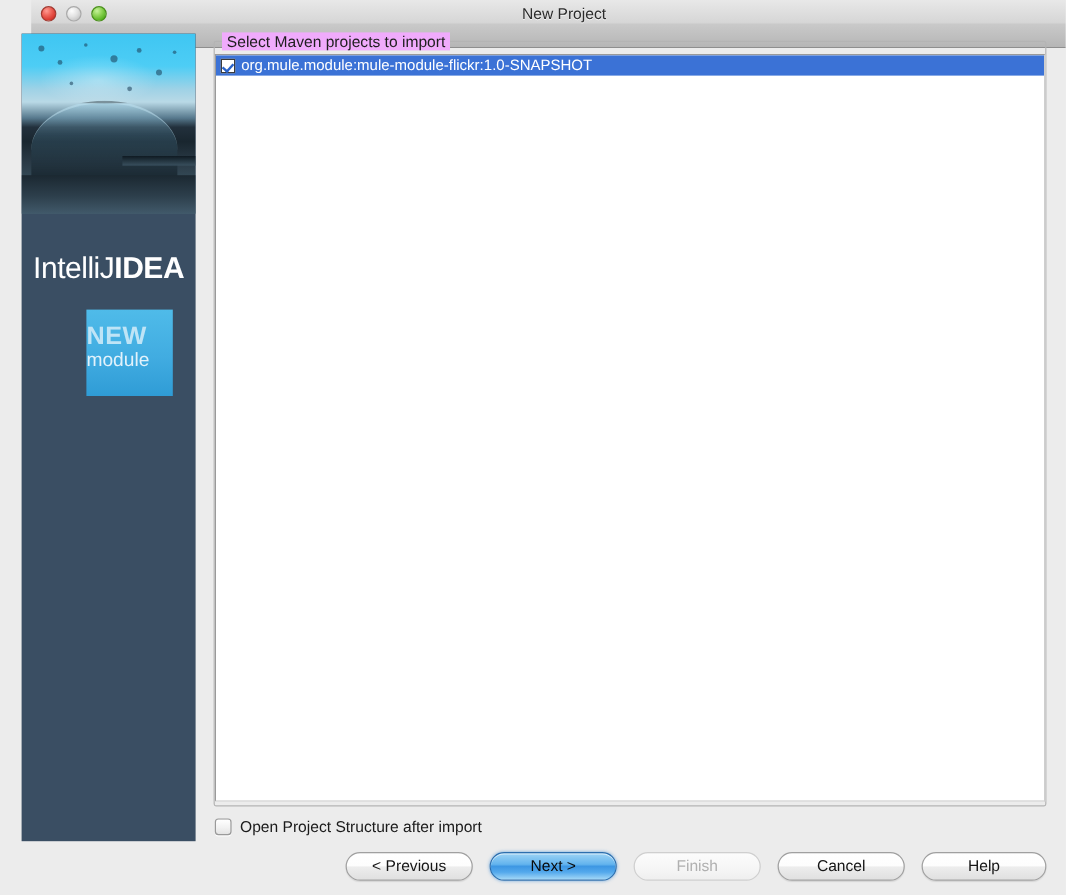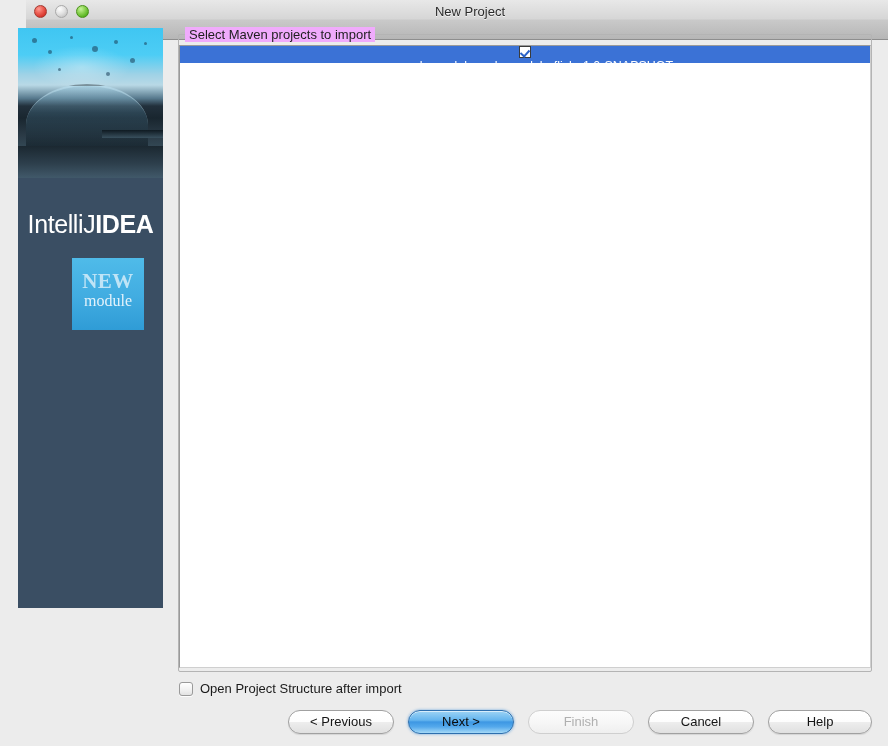--- a/index.html
+++ b/index.html
@@ -51,21 +51,21 @@
   }
   #tl-zoom {
     left: 50px;
     background: radial-gradient(circle at 35% 28%, #c6f39a 0%, #8ed455 38%, #57b320 75%, #3b8512 100%);
     border: 1px solid #4a901b;
   }
 
   
   #sidebar {
     position: absolute; left: 18px; top: 28px;
-    width: 145px; height: 580px;
+    width: 145px; height: 673px;
     background: #3a4e63;
     overflow: hidden;
   }
   #splash-photo {
     position: absolute; left: 0; top: 0;
     width: 145px; height: 150px;
     background:
       radial-gradient(ellipse 70px 30px at 44% 26%, rgba(255,255,255,0.32) 0%, rgba(255,255,255,0) 70%),
       linear-gradient(to bottom,
         #3fc6f2 0%, #4dcdf5 18%,
@@ -101,22 +101,21 @@
     font-size: 25px; color: #ffffff;
     letter-spacing: -0.4px;
     font-family: "Liberation Sans", sans-serif;
   }
   #logo-wordmark .thin { font-weight: 300; }
   #logo-wordmark .bold { font-weight: bold; }
   #new-project-badge {
     position: absolute; left: 54px; top: 230px;
     width: 72px; height: 72px;
     background: linear-gradient(to bottom, #4fbbe9 0%, #41ace1 55%, #2f9cd6 100%);
-    text-align: center;
-    font-family: Liberation Serif, serif;
+    font-family: Liberation Sans, sans-serif;
   }
   #badge-new {
     margin-top: 12px;
     font-size: 21px; font-weight: bold;
     color: #bfe4f6; letter-spacing: 0.5px;
     line-height: 22px;
   }
   #badge-project {
     font-size: 16px; color: #e2f2fb;
     line-height: 18px;
@@ -155,21 +154,20 @@
     height: 17px; line-height: 17px;
     display: flex; align-items: center;
     padding-left: 4px;
     box-sizing: border-box;
     font-size: 12.5px;
     font-family: "Liberation Sans", sans-serif;
   }
   .list-row.selected {
     background: #3b72d6;
     color: #ffffff;
-    flex-direction: column;
   }
   .cb-checked {
     width: 12px; height: 12px;
     margin-right: 5px;
     background: #ffffff;
     border: 1px solid #3b3b3b;
     box-sizing: border-box;
     position: relative;
     flex: 0 0 auto;
   }

